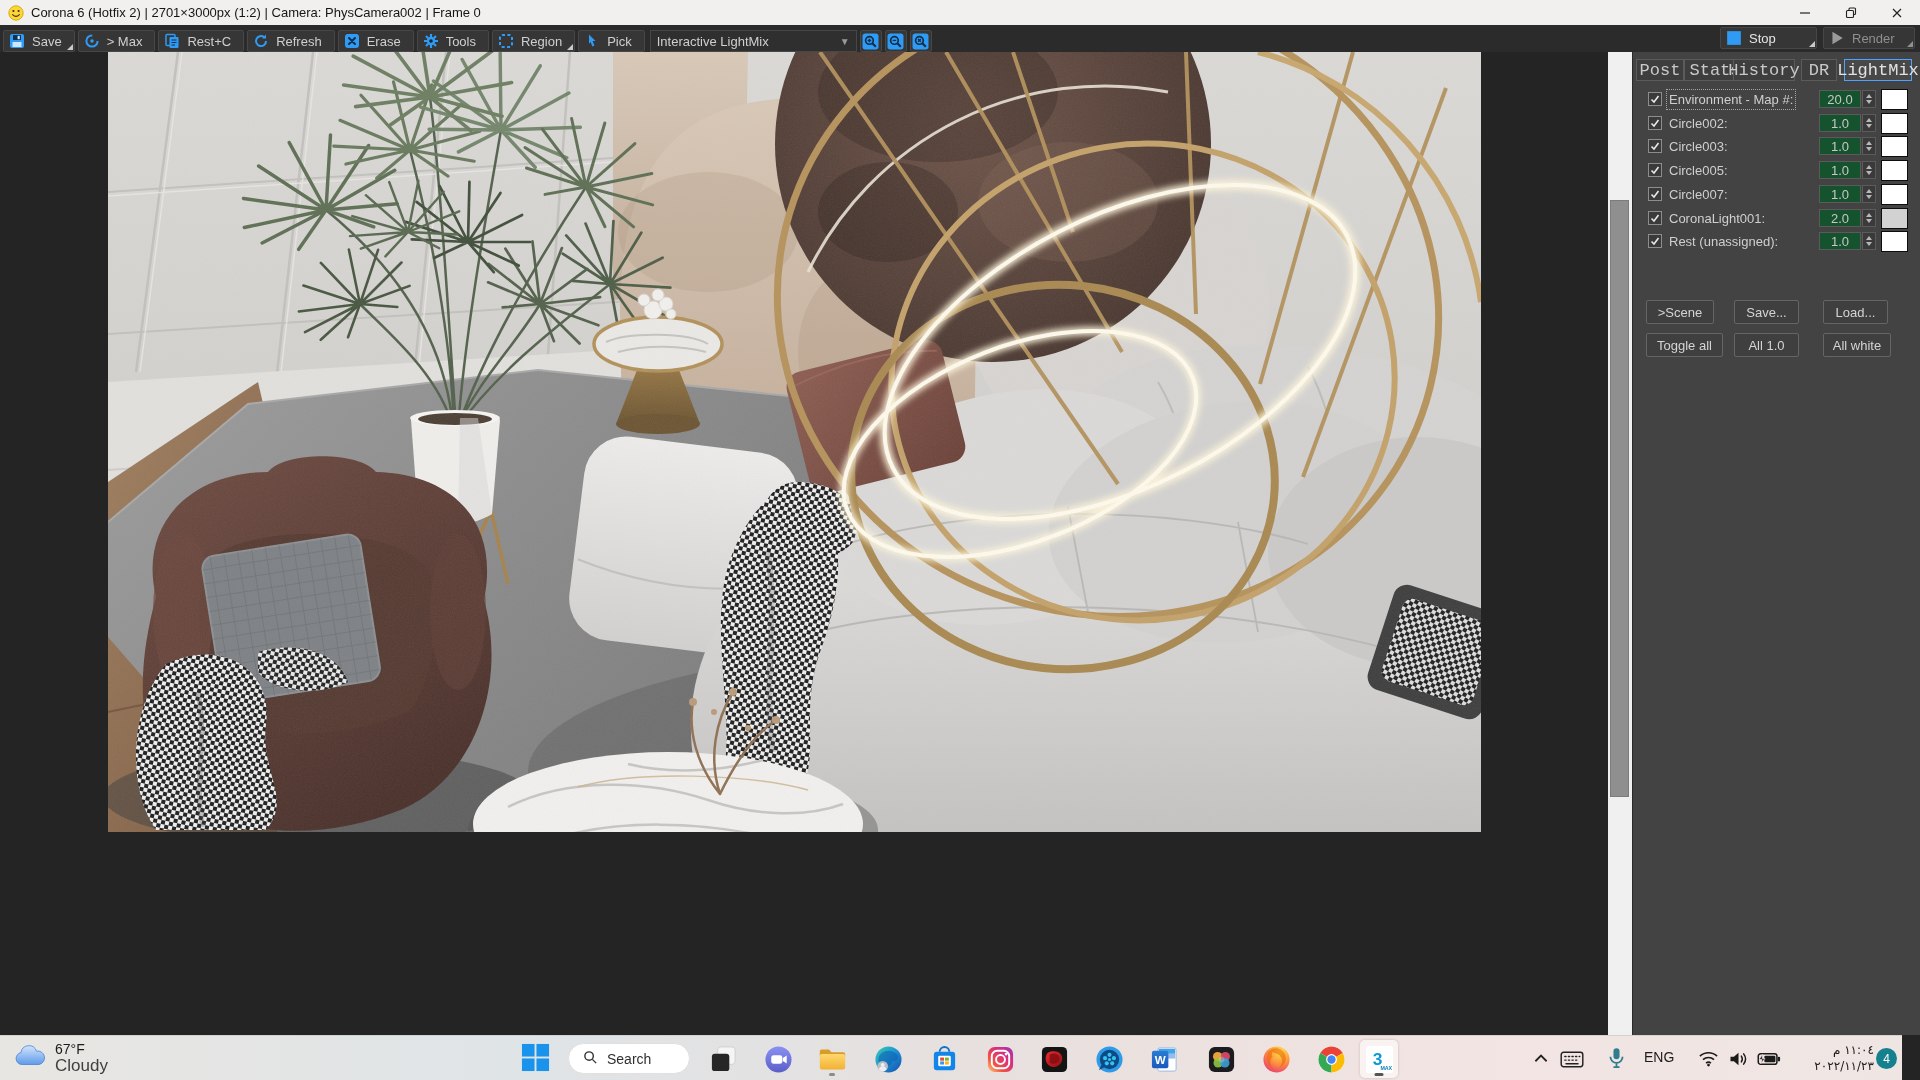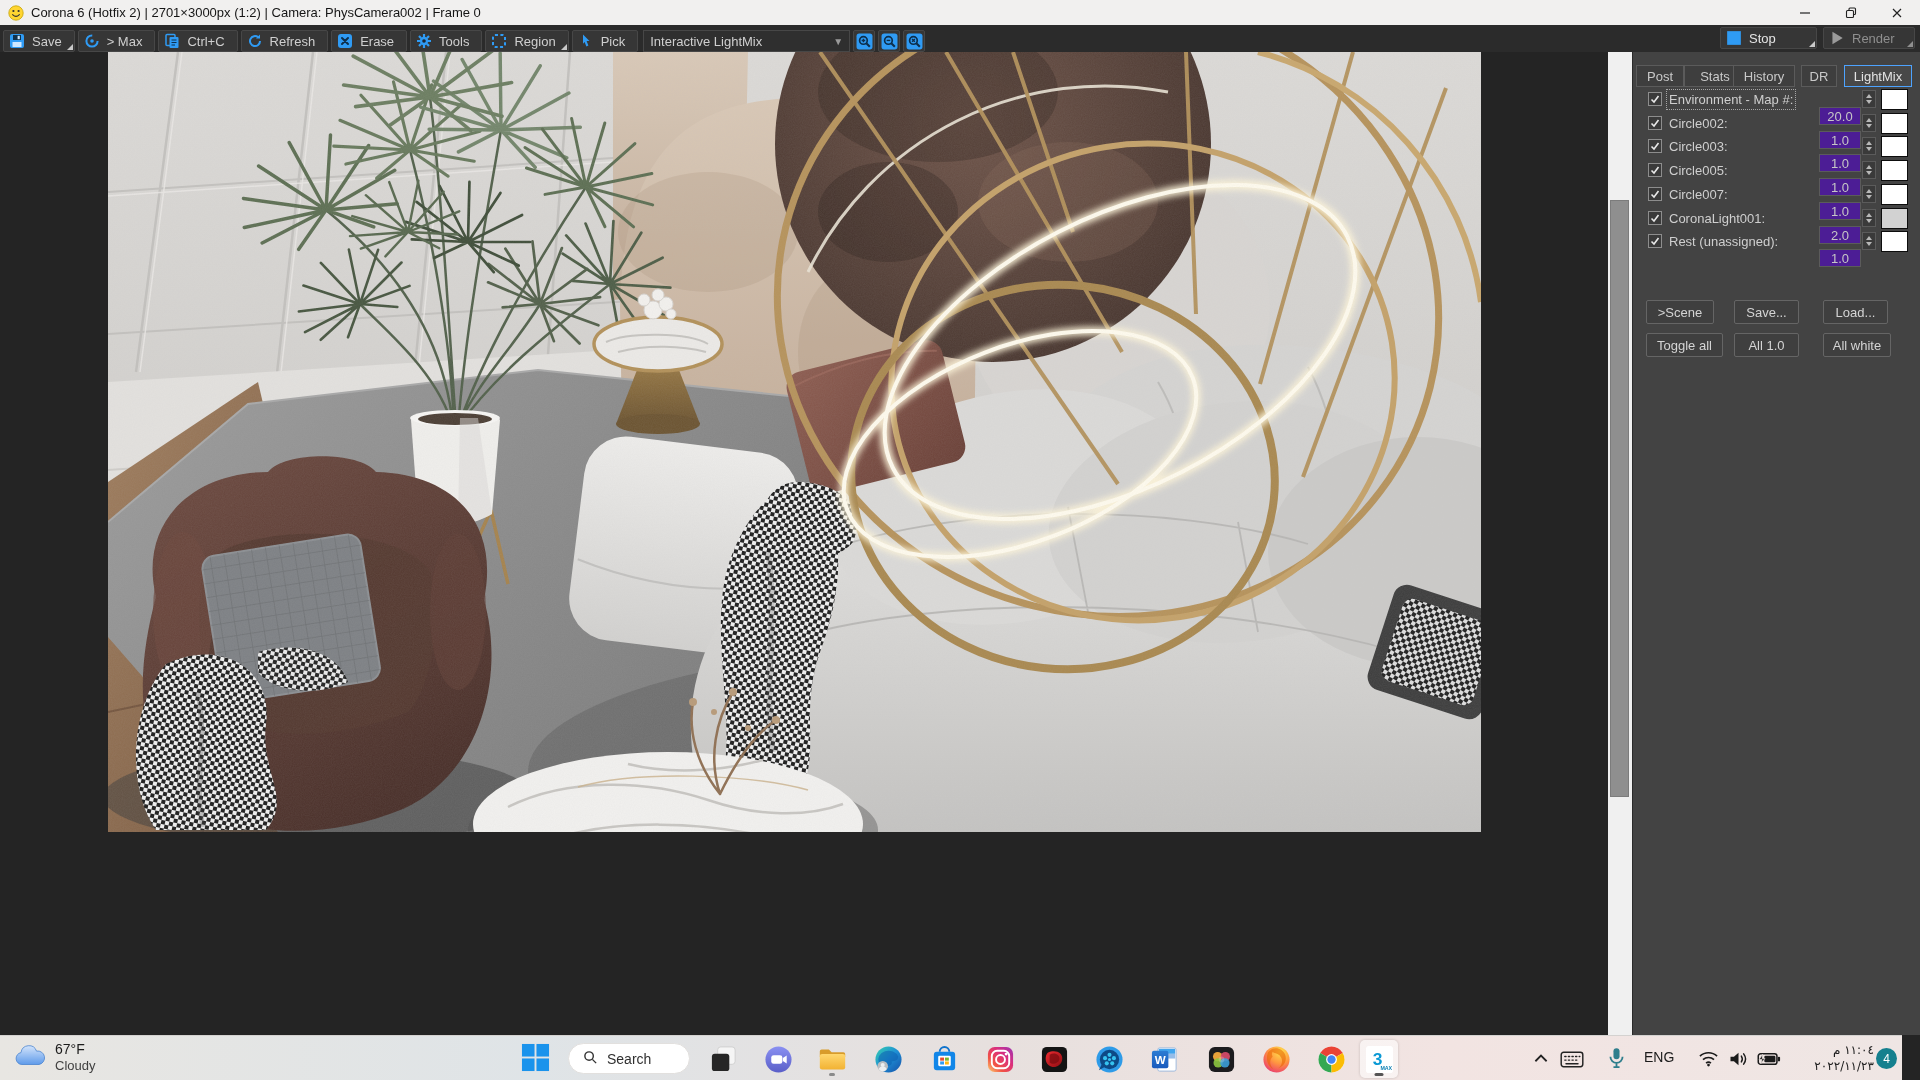--- a/index.html
+++ b/index.html
@@ -35,48 +35,48 @@
   .tb-btn.render{width:92px;color:#8f8f8f;}
   .tb-btn.render::after{border-bottom-color:#8f8f8f;}
   
   .viewport{position:absolute;top:52px;left:0;width:1608px;height:983px;background:#242424;overflow:hidden;}
   .render-image{position:absolute;left:108px;top:0;width:1373px;height:780px;background:#d3d1ce;overflow:hidden;}
   .render-image svg{display:block;}
   .vscroll{position:absolute;left:1608px;top:52px;width:24px;height:983px;background:#f0f0f0;}
   .vthumb{position:absolute;left:2px;width:19px;background:#8f8f8f;border:1px solid #7c7c7c;box-sizing:border-box;}
   
   .panel{position:absolute;left:1632px;top:52px;width:288px;height:983px;background:#434343;border-left:1px solid #2a2a2a;box-sizing:border-box;}
-  .tab{position:absolute;top:13px;height:22px;display:flex;align-items:center;justify-content:center;
-    background:#3e3e3e;border:1px solid #5b5b5b;color:#c9c9c9;font-size:13px;box-sizing:border-box;}
+  .tab{position:absolute;top:7px;height:22px;display:flex;align-items:center;justify-content:center;
+    background:#3e3e3e;border:1px solid #5b5b5b;color:#c9c9c9;font-size:17px;box-sizing:border-box;font-family:Liberation Mono, monospace;}
   .tab.active{border-color:#4da3ff;background:#484848;color:#e2e2e2;}
   .lm-row{position:absolute;left:0;width:100%;height:24px;}
   .lm-check{position:absolute;left:15px;top:4px;width:14px;height:14px;background:#3a3a3a;
     border:1px solid #8d8d8d;display:flex;align-items:center;justify-content:center;box-sizing:border-box;}
   .lm-check svg{width:10px;height:10px;}
   .lm-label{position:absolute;left:36px;top:4px;font-size:13px;color:#cfcfcf;white-space:nowrap;}
   .lm-label.focused{outline:1px dotted #a5a5a5;outline-offset:2px;text-align:center;}
-  .lm-val{position:absolute;left:186px;top:2px;width:42px;height:18px;background:#4c1d95;
+  .lm-val{position:absolute;left:186px;top:2px;width:42px;height:18px;background:#14532d;
     border:1px solid #5b5b5b;color:#c6c6c6;font-size:13px;display:flex;align-items:center;
-    justify-content:center;box-sizing:border-box;margin-top:17px;}
+    justify-content:center;box-sizing:border-box;}
   .lm-spin{position:absolute;left:229px;top:2px;width:14px;height:18px;background:#3a3a3a;
     border:1px solid #5b5b5b;display:flex;flex-direction:column;align-items:center;
     justify-content:center;gap:2px;box-sizing:border-box;}
   .spin-up{width:0;height:0;border-left:3px solid transparent;border-right:3px solid transparent;border-bottom:4px solid #b8b8b8;}
   .spin-down{width:0;height:0;border-left:3px solid transparent;border-right:3px solid transparent;border-top:4px solid #b8b8b8;}
   .lm-swatch{position:absolute;left:248px;top:1px;width:27px;height:21px;border:1px solid #0d0d0d;box-sizing:border-box;}
   .lm-btn{position:absolute;height:24px;background:#3f3f3f;border:1px solid #656565;border-radius:2px;
     color:#d4d4d4;font-size:13px;display:flex;align-items:center;justify-content:center;box-sizing:border-box;}
   
   .taskbar{position:absolute;top:1035px;left:0;right:18px;height:45px;
     background:linear-gradient(90deg,#e8e6e2 0%,#dfe4e7 28%,#e7e0de 52%,#f2e4e2 76%,#efe6e4 100%);
     border-top:1px solid #d4d2d0;box-sizing:border-box;}
   .weather{position:absolute;left:14px;top:5px;display:flex;align-items:center;gap:9px;}
   .weather svg{width:32px;height:23px;}
   .w-temp{font-size:14px;color:#1b1b1b;line-height:17px;}
-  .w-cond{font-size:13px;color:#404040;line-height:15px;}
+  .w-cond{font-size:17px;color:#404040;line-height:15px;}
   .tb-app{position:absolute;top:4px;width:38px;height:38px;display:flex;align-items:center;
     justify-content:center;border-radius:5px;}
   .tb-app svg{width:29px;height:29px;}
   .tb-app.active{background:rgba(255,255,255,.55);box-shadow:0 0 3px rgba(0,0,0,.18);}
   .run-dot{position:absolute;bottom:2px;left:50%;transform:translateX(-50%);width:6px;height:3px;border-radius:2px;background:#8a8a8a;}
   .tb-app.active .run-dot{width:9px;background:#555;}
   .search-pill{position:absolute;left:568px;top:7px;width:122px;height:31px;background:#fff;
     border:1px solid #e2e0de;border-radius:16px;display:flex;align-items:center;gap:9px;
     padding-left:14px;font-size:14px;color:#2f2f2f;box-sizing:border-box;}
   .search-pill svg{width:15px;height:15px;}
@@ -145,21 +145,21 @@
           <span>&gt; Max</span>
         </div>
         <div class="tb-btn">
           <span class="ic">
             <svg viewBox="0 0 16 16" fill="none">
               <rect x="2" y="1.5" width="9" height="11" rx="1" stroke="#2f9bf4" stroke-width="1.5"></rect>
               <rect x="5.5" y="4" width="9" height="11" rx="1" fill="#2f9bf4"></rect>
               <path d="M7.5 7 h5 M7.5 9.5 h5 M7.5 12 h3.5" stroke="#0d2f4c" stroke-width="1"></path>
             </svg>
           </span>
-          <span>Ctrl+C</span>
+          <span>Rest+C</span>
         </div>
         <div class="tb-btn">
           <span class="ic">
             <svg viewBox="0 0 16 16" fill="none">
               <path d="M13 8 a5 5 0 1 1 -1.8 -3.8" stroke="#2f9bf4" stroke-width="2"></path>
               <path d="M13 1.5 V5.5 H9 Z" fill="#2f9bf4"></path>
             </svg>
           </span>
           <span>Refresh</span>
         </div>

